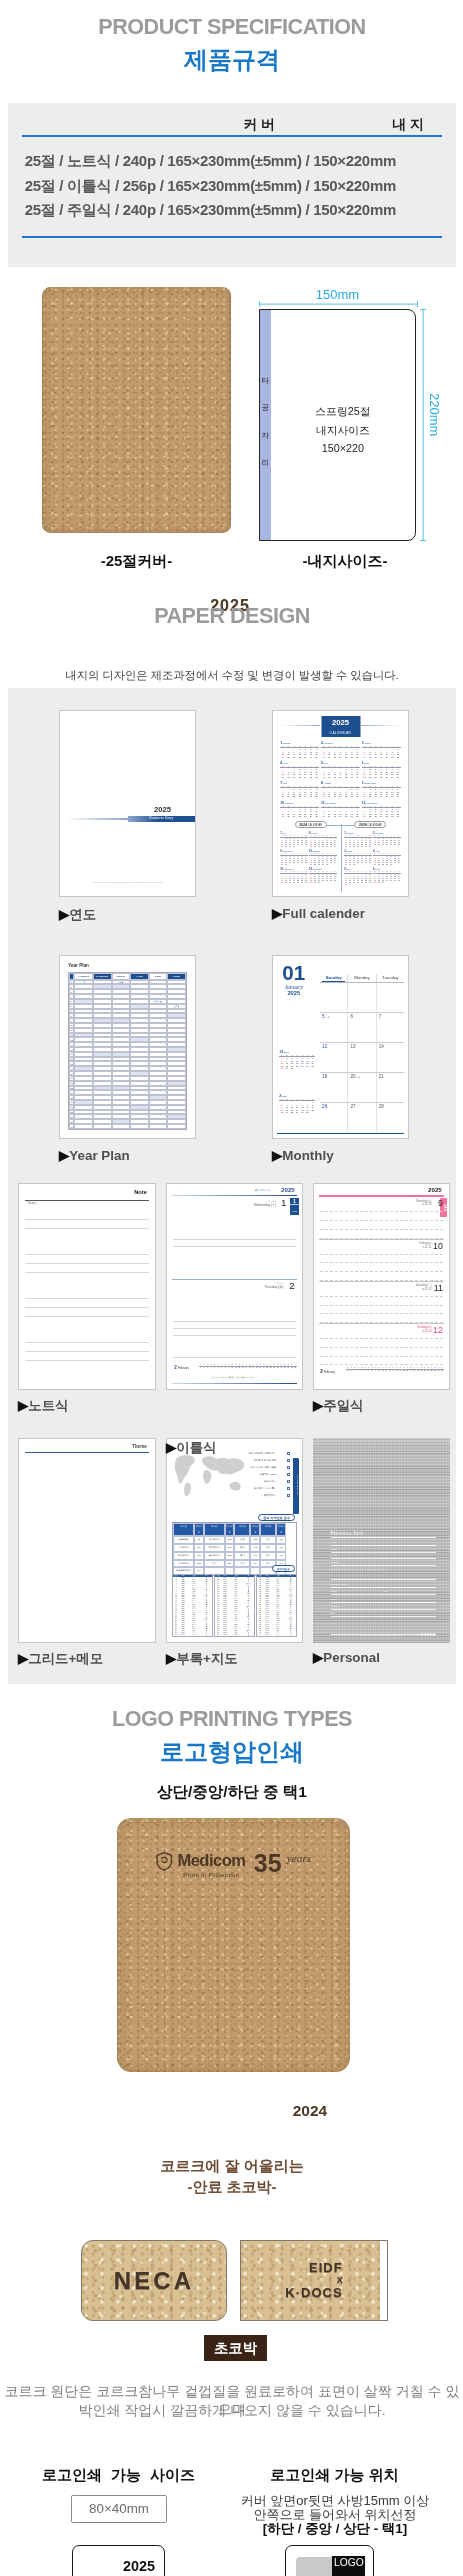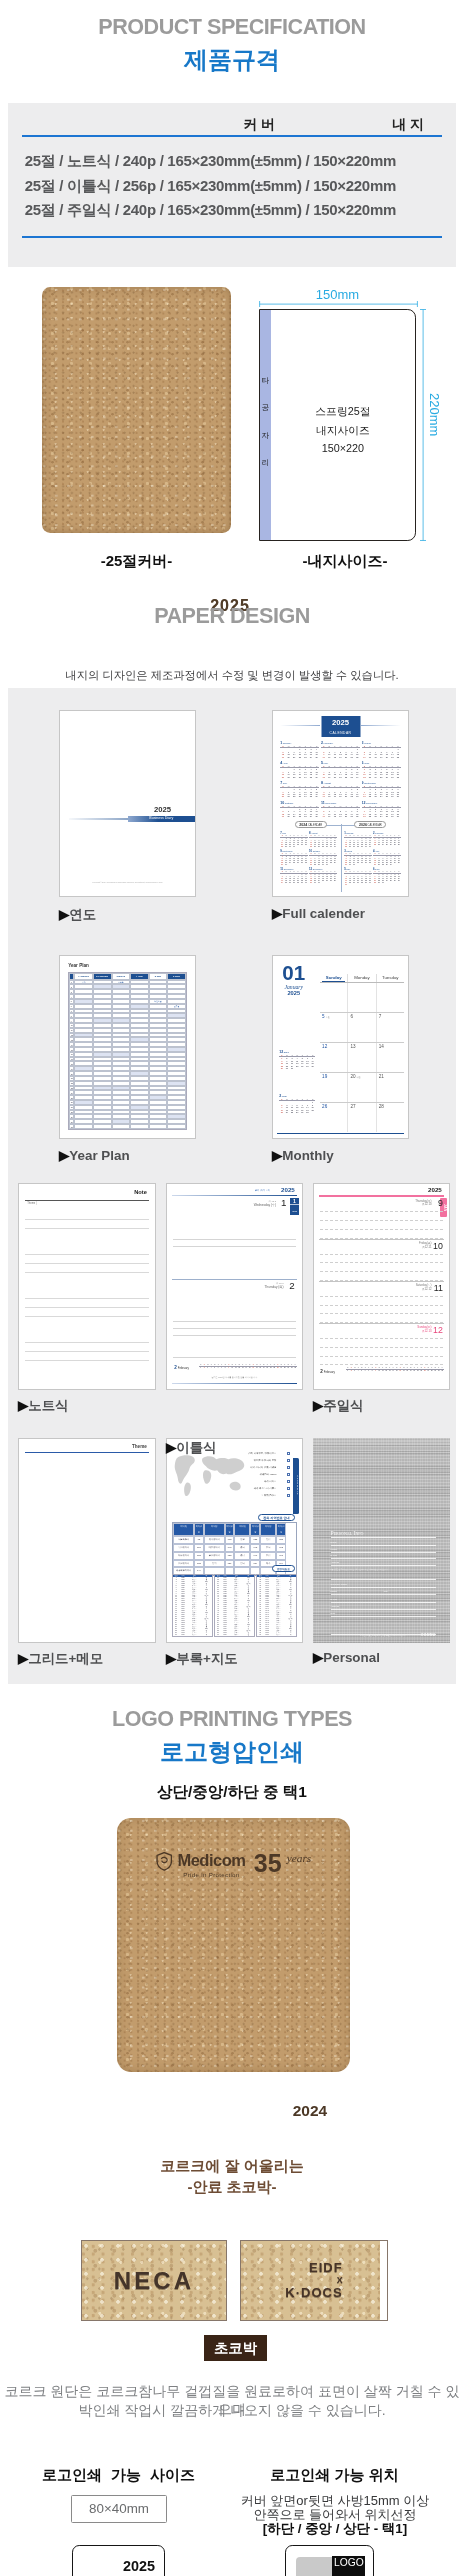--- a/index.html
+++ b/index.html
@@ -2415,21 +2415,21 @@
       </div>
       <div class="nb2-35">35</div>
       <div class="nb2-years">years</div>
     </div>
     <div class="nb2-year">2024</div>
   </div>
 
   <div class="abs ctr foil-line" style="top:2157px;">코르크에 잘 어울리는</div>
   <div class="abs ctr foil-line" style="top:2178px;">-안료 초코박-</div>
 
-  <div class="swatch cork-light" style="left:81px;width:146px;">
+  <div class="swatch cork-light" style="left:81px;width:146px;border-radius:12px;">
     <div class="sw-neca">NECA</div>
   </div>
   <div class="swatch cork-light" style="left:240px;width:148px;">
     <div class="sw-eidf">
       <div class="l1">EIDF</div>
       <div class="l2">X</div>
       <div class="l3">K·DOCS</div>
     </div>
     <div class="sw-white"></div>
   </div>

